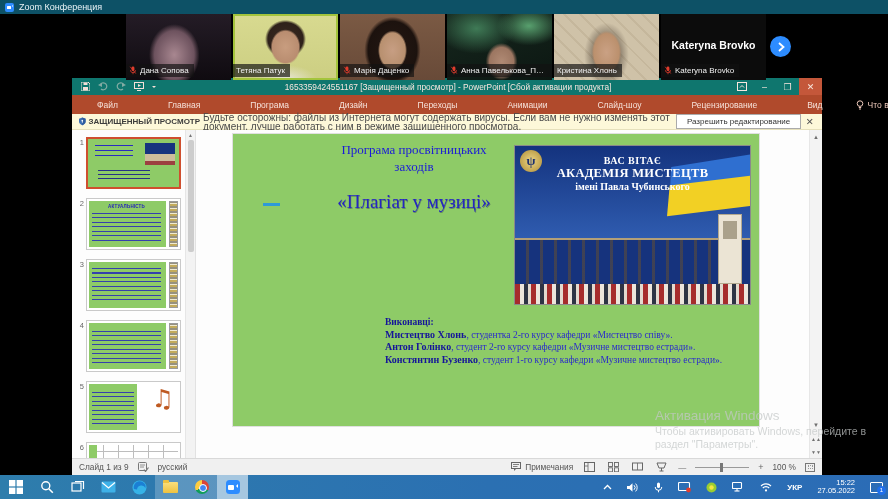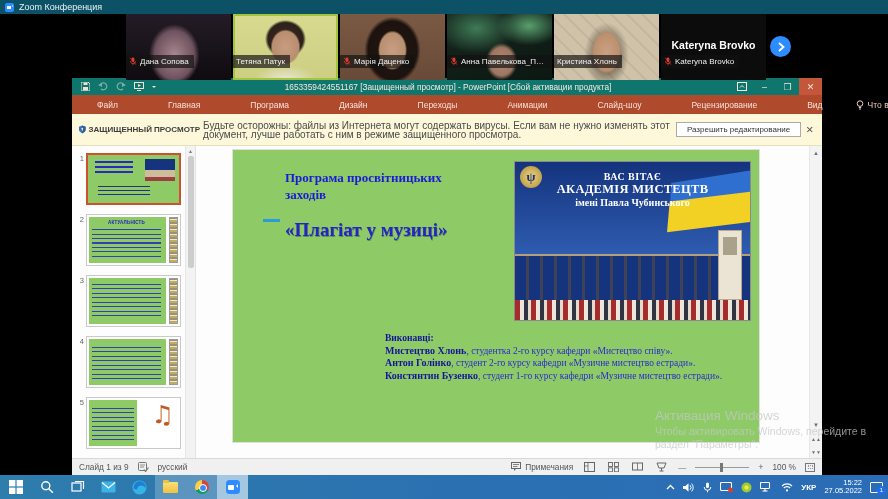--- a/index.html
+++ b/index.html
@@ -17,21 +17,21 @@
   
   .video-strip{position:absolute;left:126px;top:14px;height:66px;display:flex;gap:2px;z-index:4}
   .vt{position:relative;width:105px;height:66px;overflow:hidden;background:#141414}
   .vt.speaking{box-shadow:inset 0 0 0 2px #a3c43c}
   .p0{background:radial-gradient(ellipse 36px 44px at 46% 62%,#a88790 0%,#6d525e 55%,rgba(0,0,0,0) 70%),linear-gradient(#241c26,#0f0b10)}
   .p1{background:radial-gradient(ellipse 22px 26px at 50% 50%,#c89d7f 0%,#b98d70 60%,rgba(0,0,0,0) 68%),radial-gradient(ellipse 32px 30px at 50% 38%,#3a2b22 0%,#2e211a 55%,rgba(0,0,0,0) 64%),radial-gradient(ellipse 42px 20px at 50% 100%,#e9e7da 0%,rgba(0,0,0,0) 75%),linear-gradient(#d8da90,#ccce82)}
   .p2{background:radial-gradient(ellipse 22px 30px at 50% 55%,#c79e83 0%,#b8906f 58%,rgba(0,0,0,0) 66%),radial-gradient(ellipse 42px 50px at 50% 55%,#241813 0%,#1c120e 58%,rgba(0,0,0,0) 67%),linear-gradient(#7b5a44,#684a38)}
   .p3{background:radial-gradient(ellipse 24px 28px at 52% 72%,#b08a74 0%,#9c7661 50%,rgba(0,0,0,0) 66%),radial-gradient(ellipse 56px 36px at 28% 22%,#3f7a56 0%,rgba(0,0,0,0) 70%),radial-gradient(ellipse 46px 28px at 78% 18%,#58a06e 0%,rgba(0,0,0,0) 70%),linear-gradient(160deg,#16271e,#0c1712)}
   .p4{background:radial-gradient(ellipse 22px 32px at 50% 58%,#caa184 0%,#bb906d 58%,rgba(0,0,0,0) 67%),radial-gradient(ellipse 36px 52px at 50% 62%,#2c2018 0%,rgba(0,0,0,0) 62%),repeating-linear-gradient(45deg,#cfc2a8 0 9px,#c5b79c 9px 11px)}
   .p5{background:#0c0c0c}
-  .plate{position:absolute;left:0;bottom:12px;display:flex;align-items:center;gap:3px;background:rgba(18,18,18,.68);color:#f0f0f0;font-size:8px;padding:2px 5px 2px 3px;white-space:nowrap;max-width:100%}
+  .plate{position:absolute;left:0;bottom:3px;display:flex;align-items:center;gap:3px;background:rgba(18,18,18,.68);color:#f0f0f0;font-size:8px;padding:2px 5px 2px 3px;white-space:nowrap;max-width:100%}
   .plate .nm{overflow:hidden;text-overflow:ellipsis}
   .mic-off{width:8px;height:9px;flex:0 0 auto}
   .center-name{position:absolute;top:25px;left:0;right:0;text-align:center;color:#fff;font-weight:bold;font-size:10.5px}
   .next-btn{position:absolute;left:770px;top:36px;width:21px;height:21px;border-radius:50%;background:#2d8cff;border:none;z-index:4;display:flex;align-items:center;justify-content:center;cursor:pointer}
   .next-btn svg{display:block}
 
   
   .ppt{position:absolute;left:72px;top:78px;width:750px;height:397px;background:#fff;display:flex;flex-direction:column;z-index:3;font-size:8.5px}
   .ppt-titlebar{height:17px;background:#0f766e;display:flex;align-items:center;color:#f5e0d8;flex:0 0 auto}
   .qat{display:flex;align-items:center;gap:8px;padding:0 10px 0 9px}
@@ -44,21 +44,21 @@
 
   .ribbon{height:19px;background:#b04a2c;display:flex;align-items:center;color:#f6e2da;flex:0 0 auto}
   .rtab{padding:0 25px;height:100%;display:flex;align-items:center;font-size:8.5px;cursor:pointer;white-space:nowrap}
   .tellme{display:flex;align-items:center;gap:4px;margin-left:8px;color:#eec9bb;font-size:8.5px;cursor:pointer;white-space:nowrap}
   .ribbon-right{margin-left:auto;display:flex;align-items:center;gap:10px;padding-right:8px}
   .warn{position:relative;width:11px;height:10px}
   .warn .tri{width:0;height:0;border-left:5.5px solid transparent;border-right:5.5px solid transparent;border-bottom:10px solid #f6c23a}
   .warn .ex{position:absolute;left:0;right:0;top:3px;text-align:center;font-size:6.5px;font-weight:bold;color:#7a5a00;line-height:7px}
   .share{display:flex;align-items:center;gap:4px;color:#fff;font-size:8.5px;cursor:pointer;white-space:nowrap}
 
-  .banner{height:32px;background:#fdf8d9;border-bottom:1px solid #e6e0bb;display:flex;align-items:center;gap:3px;padding:0 7px;flex:0 0 auto}
+  .banner{height:16px;background:#fdf8d9;border-bottom:1px solid #e6e0bb;display:flex;align-items:center;gap:3px;padding:0 7px;flex:0 0 auto}
   .banner-label{font-weight:bold;font-size:8px;color:#3c3c3c;white-space:nowrap}
   .banner-msg{font-size:10px;line-height:9px;color:#4a4a4a;max-width:485px}
   .banner-btn{margin-left:auto;background:#fff;border:1px solid #ababab;font-size:8px;padding:2px 10px;color:#333;cursor:pointer;white-space:nowrap}
   .banner-close{background:none;border:none;width:18px;font-size:9.5px;color:#555;cursor:pointer}
 
   .ppt-body{flex:1;display:flex;min-height:0;background:#fff}
   .thumbs{position:relative;width:124px;border-right:1px solid #e2e2e2;overflow:hidden;padding-top:7px;background:#fdfdfd;flex:0 0 auto}
   .trow{display:flex;margin:0 14px 9px 4px;height:52px}
   .tnum{width:10px;font-size:7.5px;color:#666;padding-top:1px;text-align:right;padding-right:2px}
   .tbox{flex:1;border:1px solid #c9c9c9;background:#fff;position:relative;overflow:hidden}
@@ -76,21 +76,21 @@
   .t5 .blines{right:50%;top:10px}
   .t6 .grid{position:absolute;inset:2px;background:repeating-linear-gradient(0deg,rgba(0,0,0,0) 0 7px,#bdbdbd 7px 8px),repeating-linear-gradient(90deg,rgba(0,0,0,0) 0 14px,#bdbdbd 14px 15px)}
   .t6 .gbar{position:absolute;left:2px;top:2px;bottom:2px;width:8px;background:#8ecb67}
   .tscroll{position:absolute;right:0;top:0;bottom:0;width:10px;background:#f3f3f3;border-left:1px solid #e6e6e6}
   .tscroll .arr{height:10px;text-align:center;font-size:5px;color:#777;line-height:10px;cursor:pointer}
   .tscroll .tthumb{position:absolute;top:10px;left:1.5px;width:6px;height:112px;background:#cdcdcd;border-radius:2px}
 
   .canvas{position:relative;flex:1;background:#fdfdfd;overflow:hidden}
   .slide{position:absolute;left:36px;top:3px;width:528px;height:294px;background:#8ecb67;border:1px solid #e0e0e0}
   .dash{position:absolute;left:30px;top:69px;width:17px;height:3px;background:#2e9ad8}
-  .s-title{position:absolute;left:52px;top:19px;width:258px;font-family:"Liberation Serif",serif;font-weight:bold;color:#1a1ad9}
+  .s-title{position:absolute;left:52px;top:7px;width:258px;text-align:center;font-family:"Liberation Serif",serif;font-weight:normal;color:#1a1ad9}
   .s-t1{font-size:13px;line-height:17px}
   .s-t3{font-size:19px;margin-top:16px;color:#2525c2;text-shadow:.6px .6px 0 rgba(15,15,90,.35)}
   .acad{position:absolute;left:281px;top:11px;width:237px;height:160px;border:1px solid #8a8a8a;overflow:hidden;font-family:"Liberation Serif",serif;background:#16337d}
   .acad-sky{position:relative;height:92px;background:linear-gradient(#14337e,#2f5cb0);color:#fff;text-align:center;font-weight:bold;overflow:hidden}
   .flag-b{position:absolute;right:-12px;top:14px;width:92px;height:24px;background:#2f6fd0;transform:rotate(-9deg) skewX(-12deg)}
   .flag-y{position:absolute;right:-14px;top:34px;width:96px;height:30px;background:#f2d024;transform:rotate(-7deg) skewX(-12deg)}
   .acad-l1{position:relative;font-size:10px;margin-top:9px;letter-spacing:.5px}
   .acad-l2{position:relative;font-size:12.5px;letter-spacing:.3px}
   .acad-l3{position:relative;font-size:10px}
   .lyre{position:absolute;left:5px;top:4px;width:22px;height:22px;border-radius:50%;background:radial-gradient(#ecd584,#ae8c36);color:#1c2f6e;font-size:13px;line-height:22px;text-align:center;font-weight:bold}
@@ -125,21 +125,21 @@
   .tbi{width:31px;height:24px;display:flex;align-items:center;justify-content:center;cursor:pointer;flex:0 0 auto}
   .tbi.active{background:rgba(255,255,255,.22)}
   .tbi.active-light{background:rgba(218,233,245,.7)}
   .folder{position:relative;width:15px;height:11px;background:linear-gradient(#f9df7e,#eec23f);border-radius:1px}
   .folder::before{content:"";position:absolute;left:0;top:-2px;width:6px;height:3px;background:#eec23f;border-radius:1px 1px 0 0}
   .chrome-icon{position:relative;width:14px;height:14px;border-radius:50%;background:conic-gradient(#db4437 0 33%,#0f9d58 33% 66%,#ffcd40 66% 100%)}
   .chrome-icon::after{content:"";position:absolute;left:4px;top:4px;width:6px;height:6px;border-radius:50%;background:#4285f4;border:1px solid #fff}
   .zoom-app{width:14px;height:14px;border-radius:3.5px;background:#2d8cff;position:relative}
   .zoom-app::after{content:"";position:absolute;left:2.5px;top:4.5px;width:5.5px;height:5px;background:#fff;border-radius:1px}
   .zoom-app::before{content:"";position:absolute;right:1.6px;top:4.2px;border:2.8px solid transparent;border-right-color:#fff}
-  .tray{margin-left:auto;display:flex;align-items:center;gap:8px;padding-right:5px;color:#fff}
+  .tray{margin-left:auto;display:flex;align-items:center;gap:15px;padding-right:5px;color:#fff}
   .tray .ticon{display:flex;align-items:center;justify-content:center;cursor:pointer}
   .lang{font-size:8px;font-weight:bold;cursor:pointer}
   .clock{font-size:7.5px;line-height:8.5px;text-align:right;cursor:pointer}
   .notif{position:relative;width:13px;height:11px;border:1px solid #fff;border-radius:1px;cursor:pointer}
   .badge{position:absolute;right:-4px;bottom:-3px;width:9px;height:9px;border-radius:50%;background:#1f6feb;color:#fff;font-size:6px;line-height:9px;text-align:center}
 </style>
 </head>
 <body>
 
 <div class="screen">

